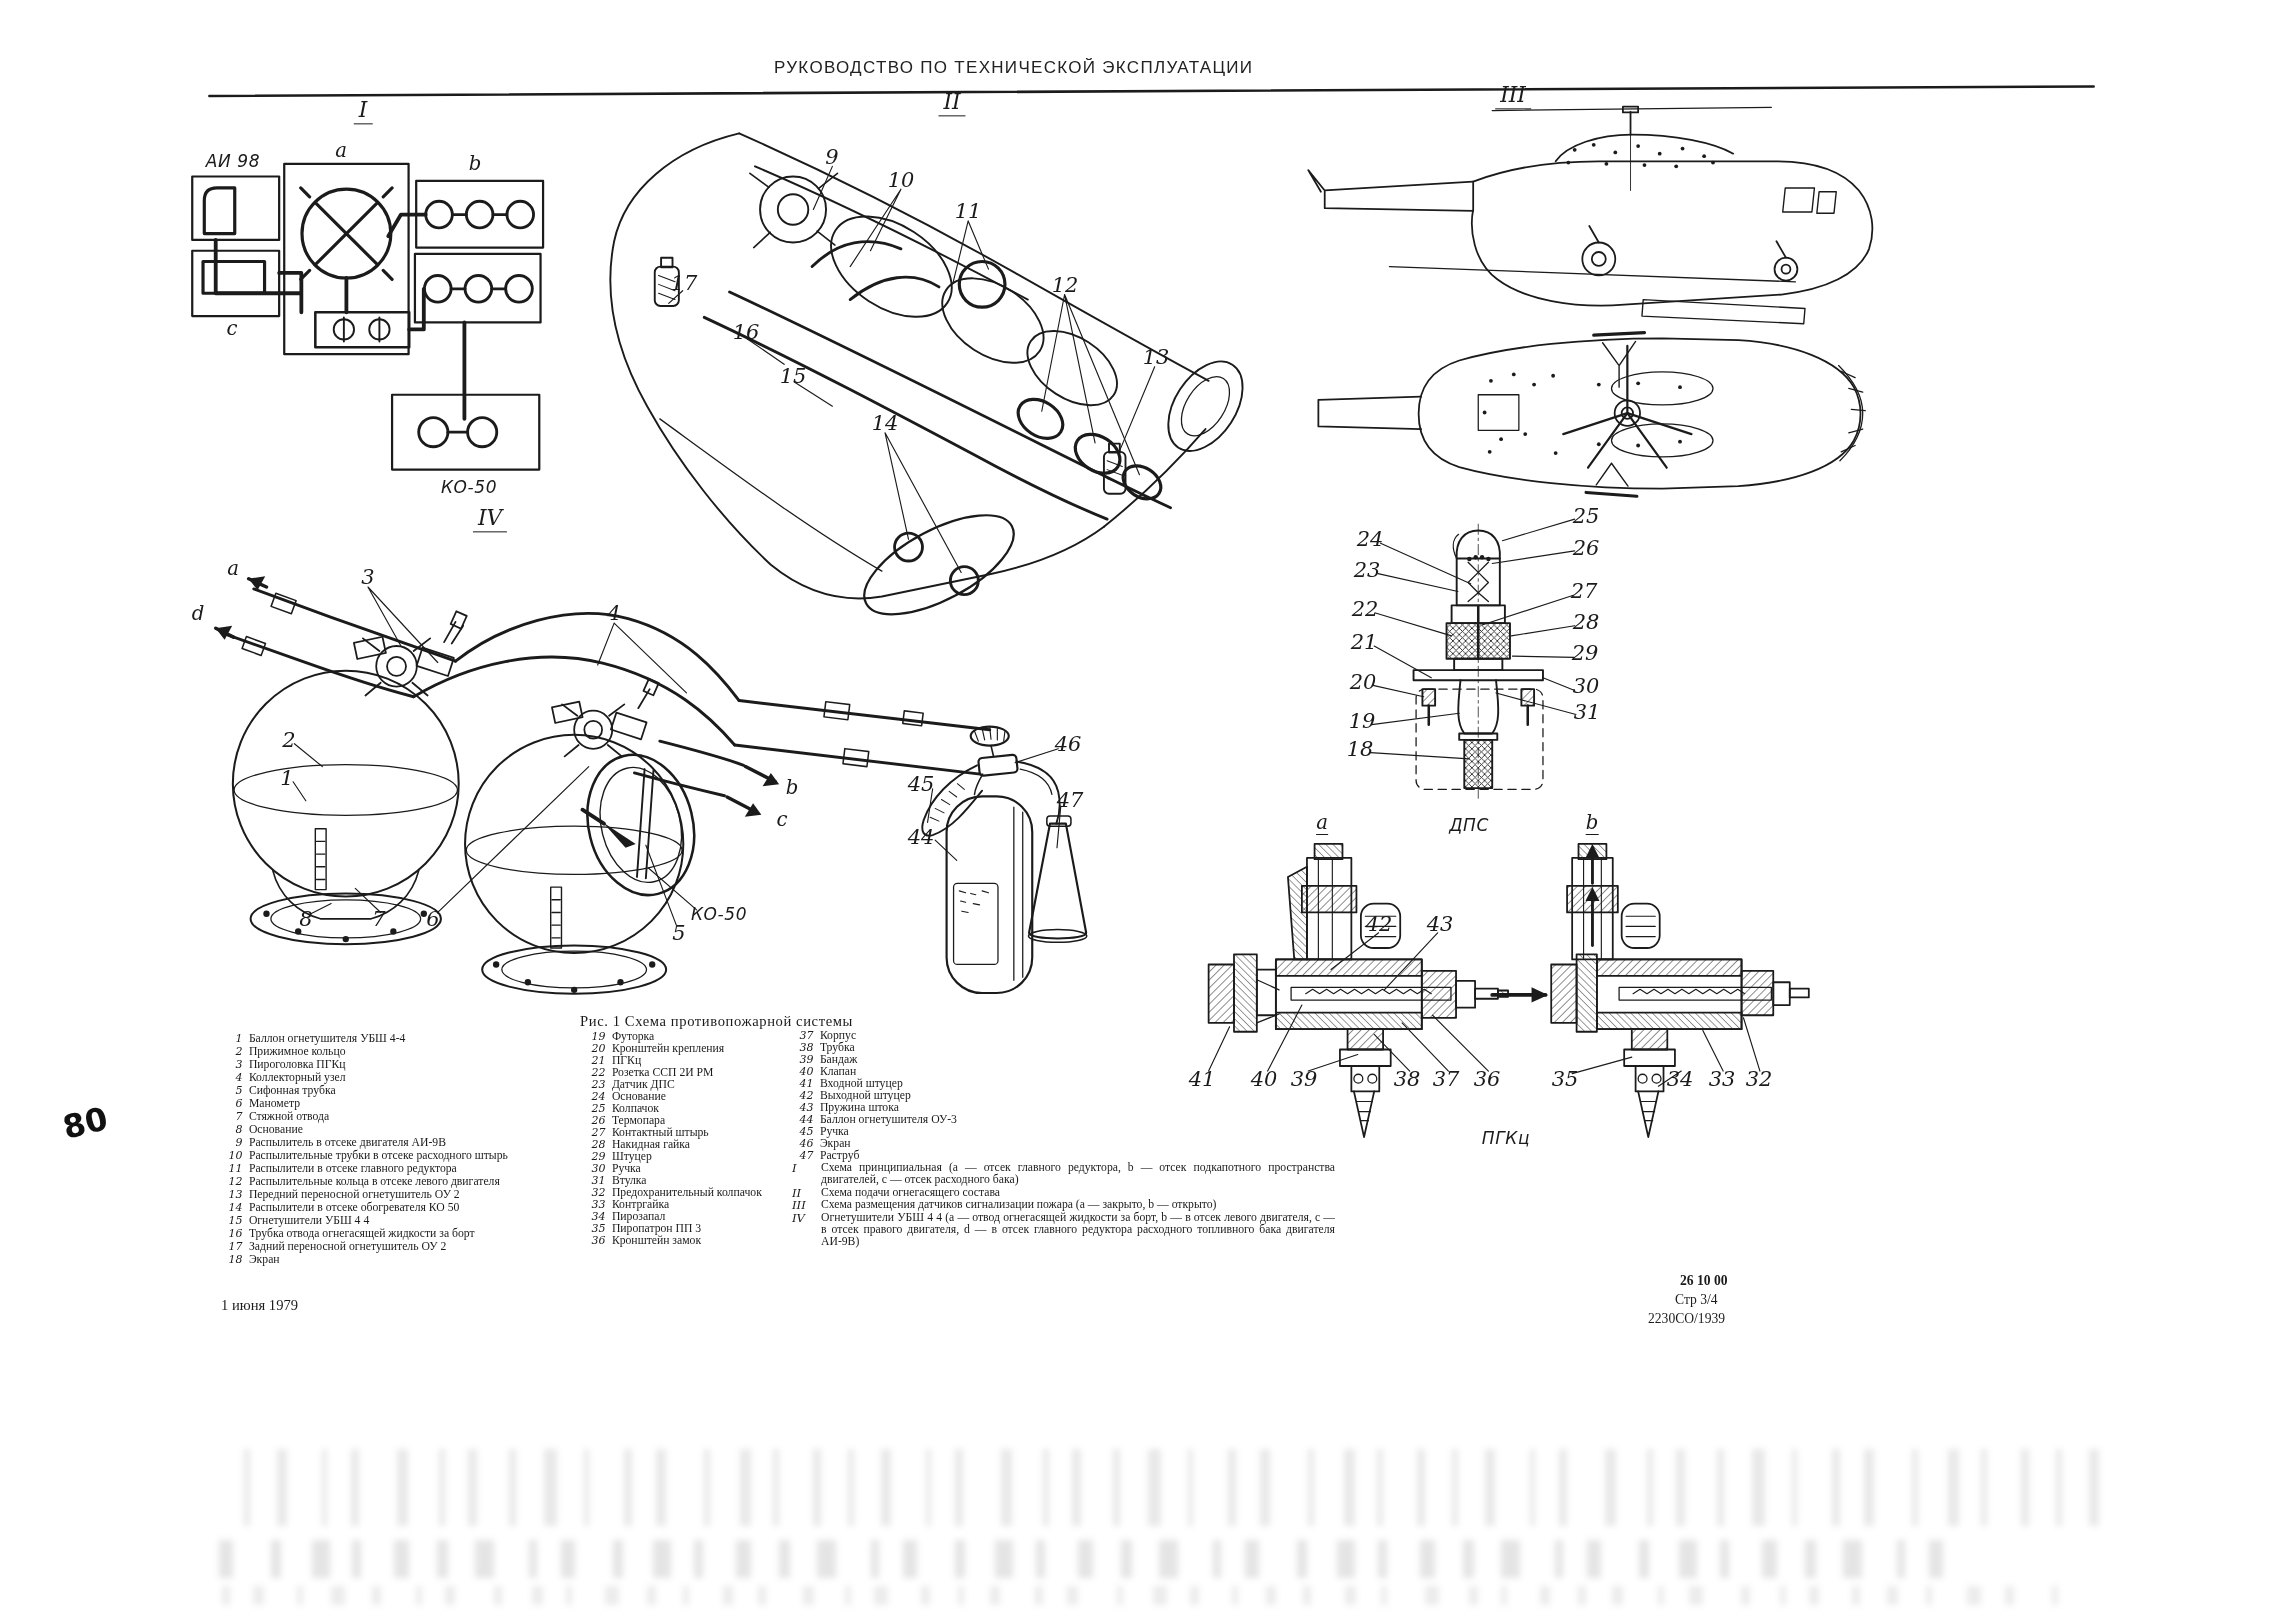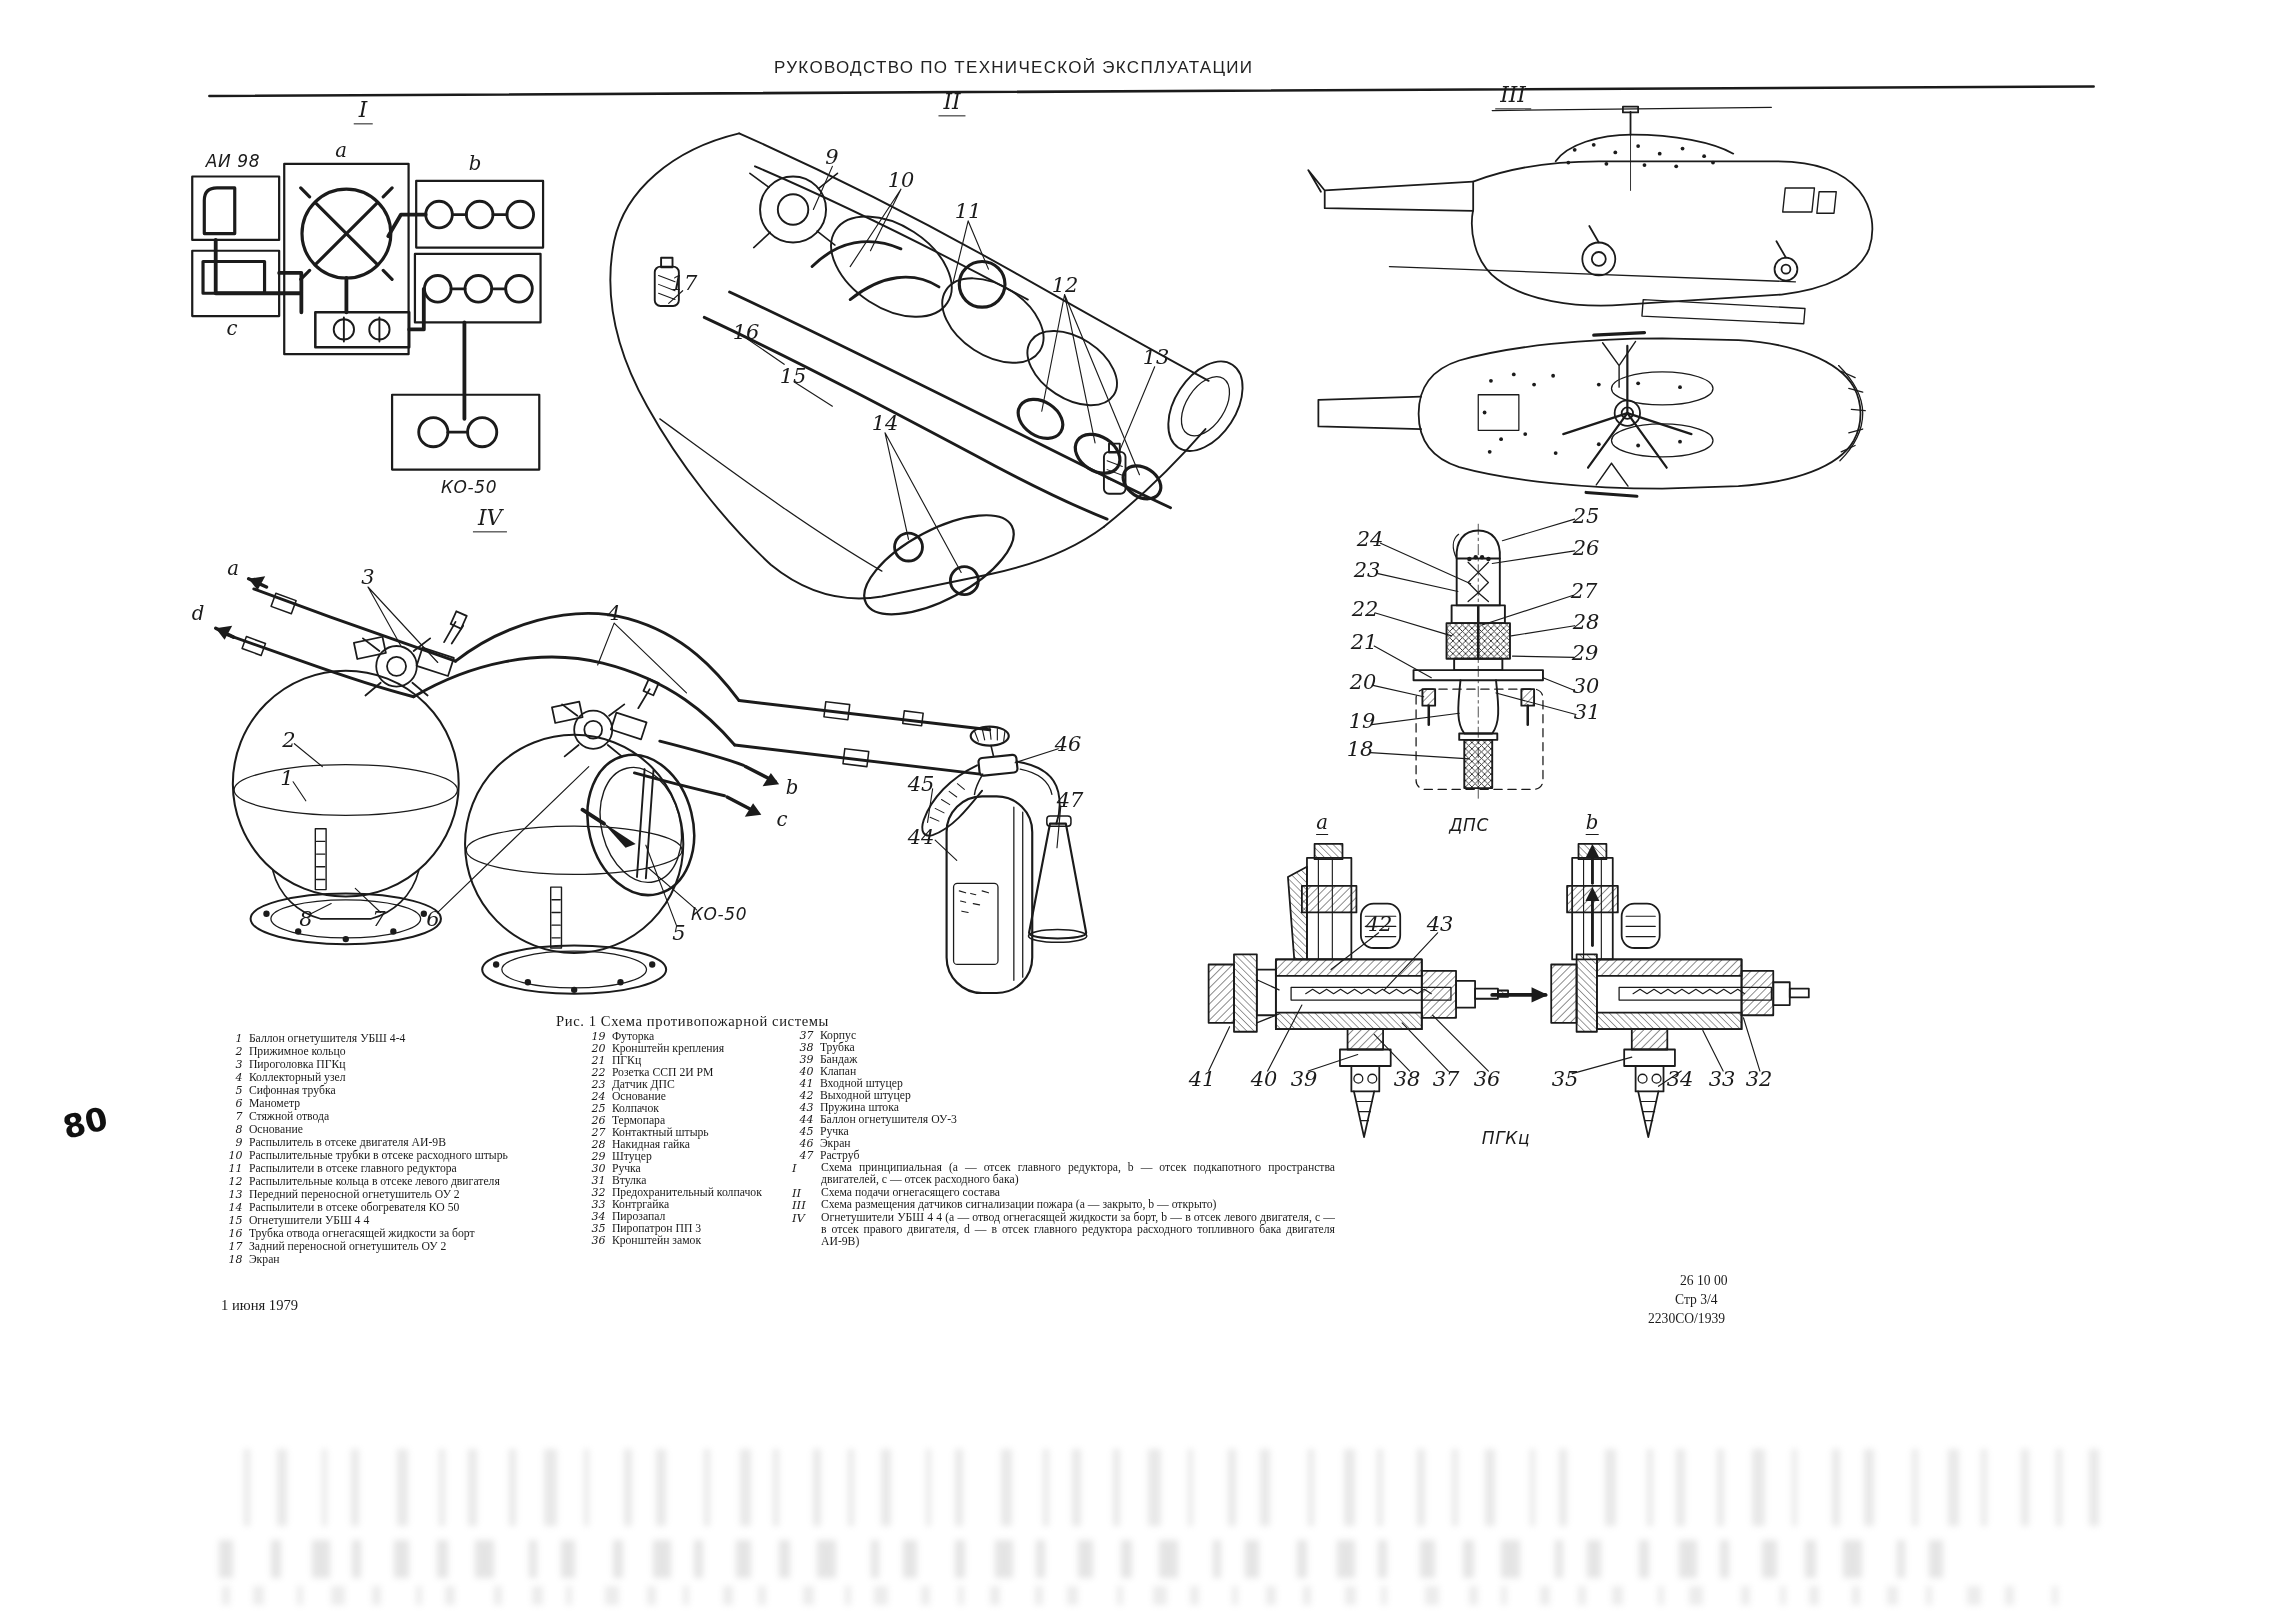--- a/index.html
+++ b/index.html
@@ -542,21 +542,21 @@
       <span class="t lab k-co" style="left: 1565px; top: 1079px;">35</span>
       <span class="t lab k-co" style="left: 1680px; top: 1079px;">34</span>
       <span class="t lab k-co" style="left: 1722px; top: 1079px;">33</span>
       <span class="t lab k-co" style="left: 1759px; top: 1079px;">32</span>
       <span class="t lab k-co" style="left: 1068px; top: 744px;">46</span>
       <span class="t lab k-co" style="left: 921px; top: 784px;">45</span>
       <span class="t lab k-co" style="left: 1070px; top: 800px;">47</span>
       <span class="t lab k-co" style="left: 921px; top: 837px;">44</span>
     </div>
 
-  <div class="t caption" style="left:556px;top:1013px;">Рис. 1  Схема противопожарной системы</div>
+  <div class="t caption" style="left:580px;top:1013px;">Рис. 1  Схема противопожарной системы</div>
 
   <div class="plist c1" style="left:221px;top:1032px;width:362px;" id="col1">
       <div class="row">
         <span class="n">1</span>
         <span>Баллон огнетушителя УБШ 4-4</span>
       </div>
       <div class="row">
         <span class="n">2</span>
         <span>Прижимное кольцо</span>
       </div>
@@ -748,21 +748,21 @@
 
   <div class="legend" style="left:792px;top:1162px;" id="legend">
       <div class="item"><span class="rn">I</span><span>Схема принципиальная (a — отсек главного редуктора, b — отсек подкапотного пространства двигателей, c — отсек расходного бака)</span></div>
       <div class="item"><span class="rn">II</span><span>Схема подачи огнегасящего состава</span></div>
       <div class="item"><span class="rn">III</span><span>Схема размещения датчиков сигнализации пожара (a — закрыто, b — открыто)</span></div>
       <div class="item"><span class="rn">IV</span><span>Огнетушители УБШ 4 4 (a — отвод огнегасящей жидкости за борт, b — в отсек левого двигателя, c — в отсек правого двигателя, d — в отсек главного редуктора расходного топливного бака двигателя АИ-9В)</span></div>
     </div>
 
   <div class="t footer" style="left:221px;top:1297px;">1 июня 1979</div>
   <div class="t docblk" style="left:1648px;top:1271px;">
-    <div style="padding-left:32px;">26 10 00</div>
+    <div style="padding-left:32px;font-weight:bold;">26 10 00</div>
     <div style="padding-left:27px;">Стр  3/4</div>
     <div>2230СО/1939</div>
   </div>
 
   <div class="t hw" style="left:63px;top:1104px;">80</div>
 
   <div id="ghosts">
       <div class="ghost" style="left: 244px; top: 1449px; width: 6.3px; height: 77px; opacity: 0.26;"></div>
       <div class="ghost" style="left: 277px; top: 1449px; width: 10px; height: 77px; opacity: 0.26;"></div>
       <div class="ghost" style="left: 322px; top: 1449px; width: 5px; height: 77px; opacity: 0.26;"></div>

